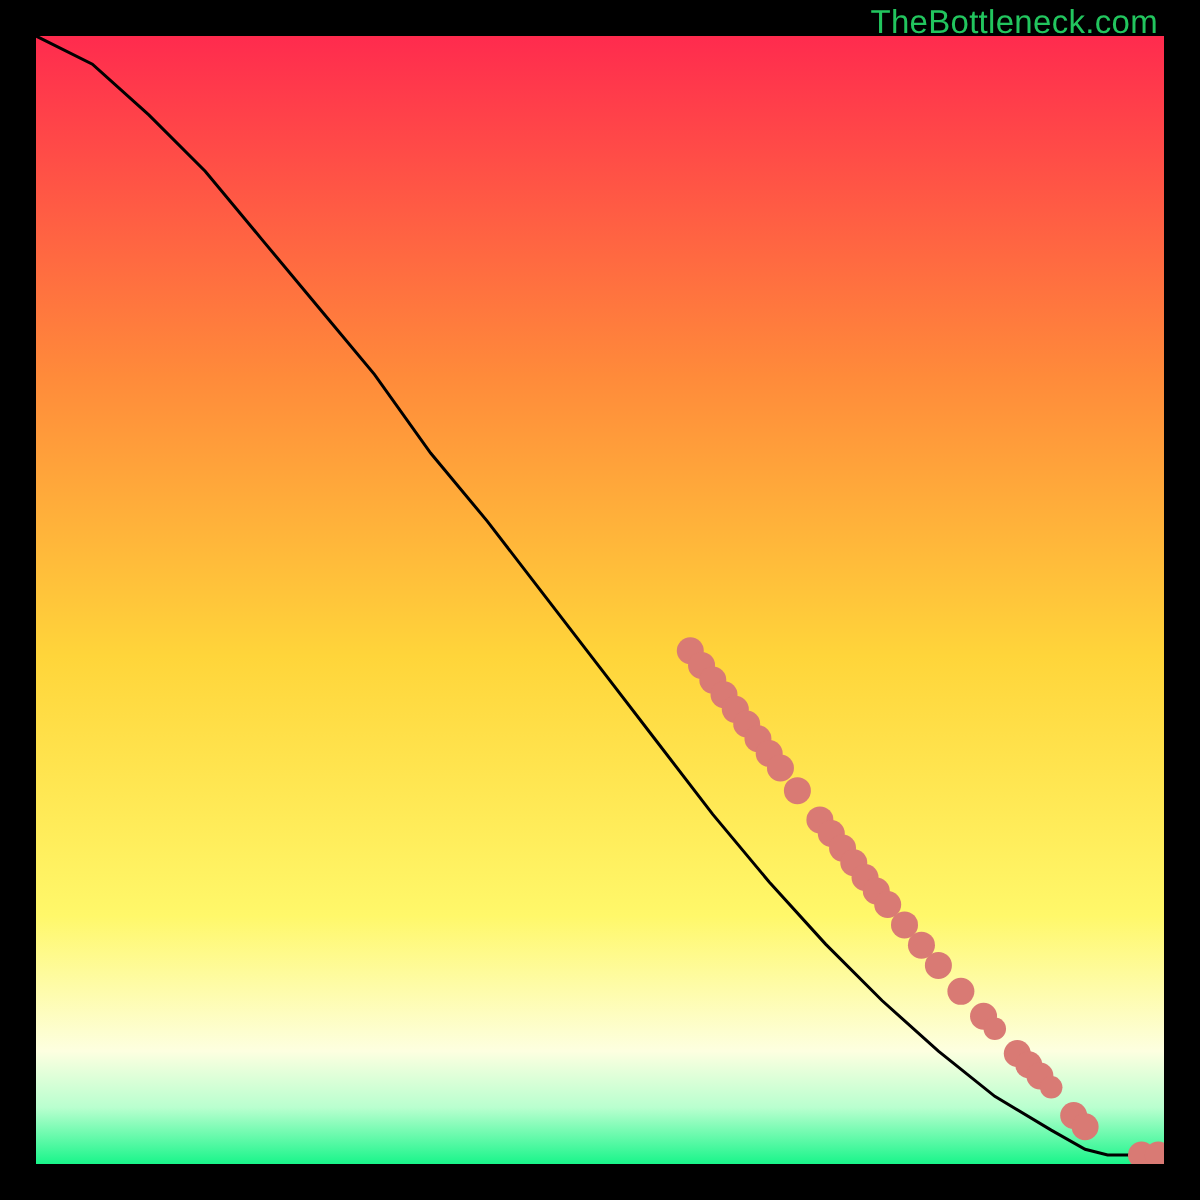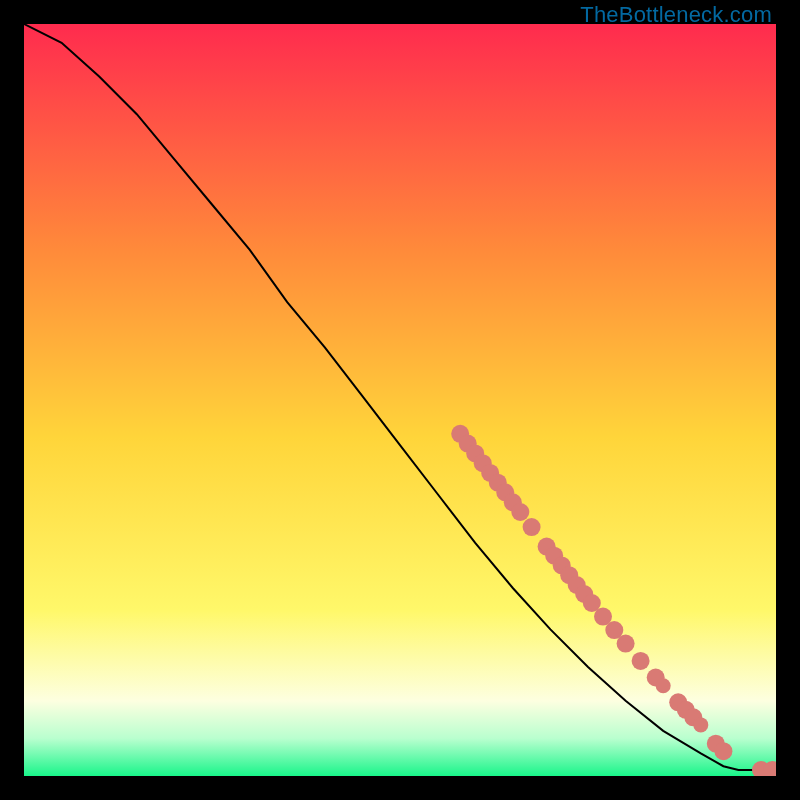--- a/index.html
+++ b/index.html
@@ -15,21 +15,21 @@
     left: 24px;
     top: 24px;
     width: 752px;
     height: 752px;
     background: #000;
   }
   .attribution {
     position: absolute;
     top: 2px;
     right: 28px;
-    color: #0369a1;
+    color: #22c55e;
     font-family: Arial, Helvetica, sans-serif;
     font-size: 22px;
     letter-spacing: 0.2px;
     user-select: none;
   }
   svg {
     position: absolute;
     left: 24px;
     top: 24px;
   }

